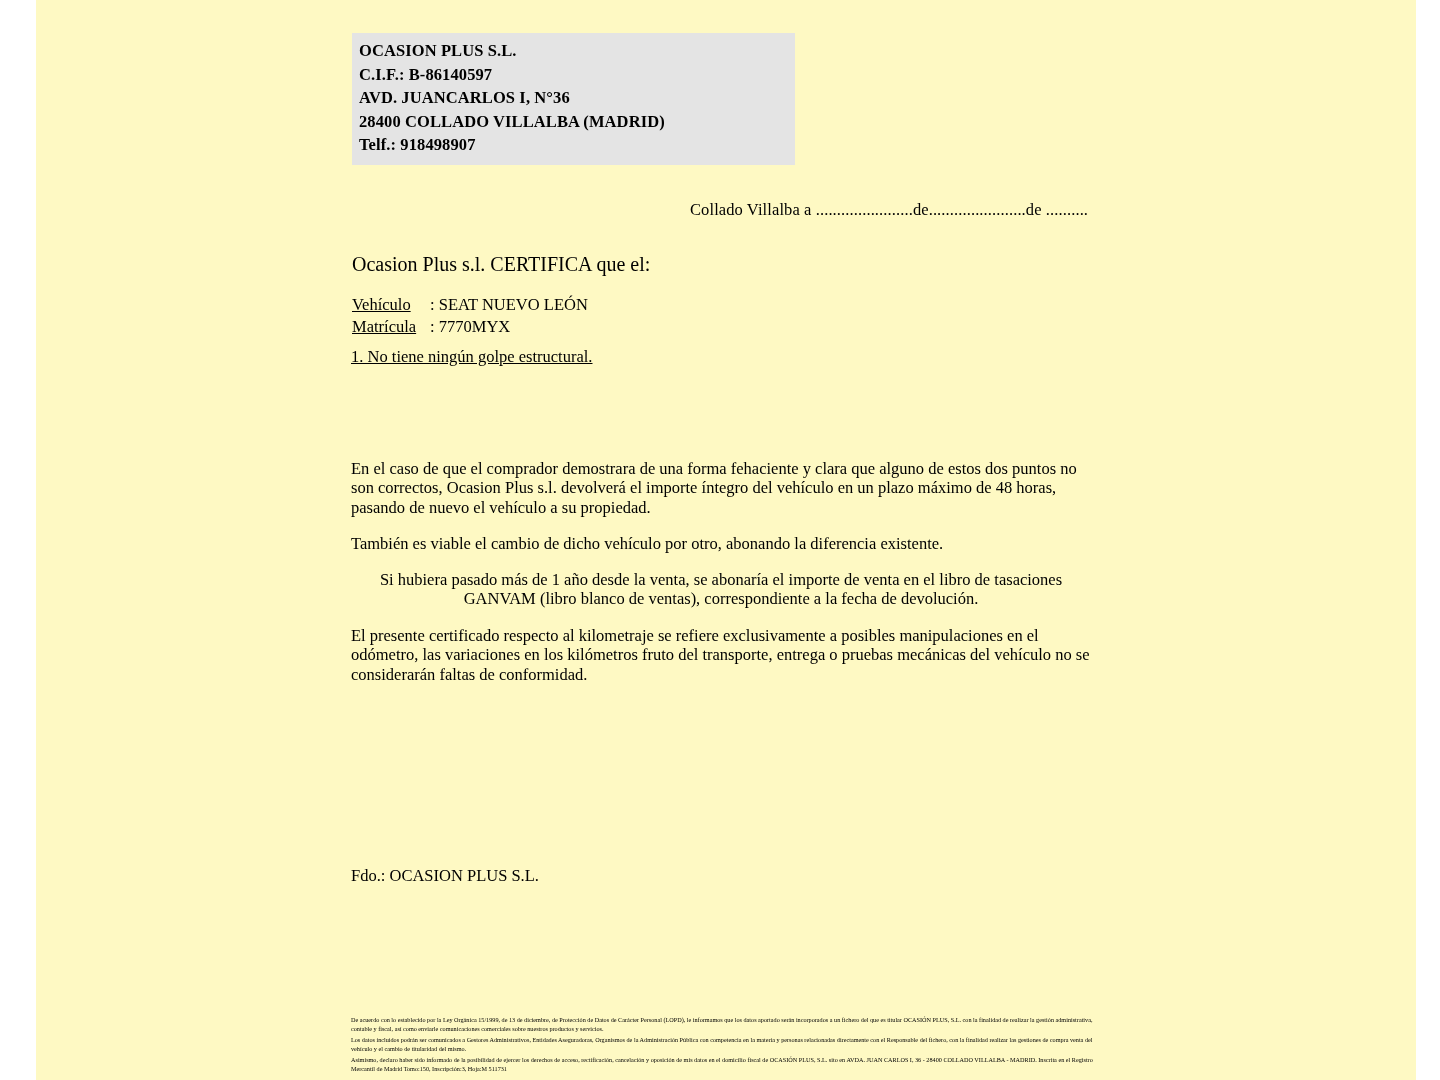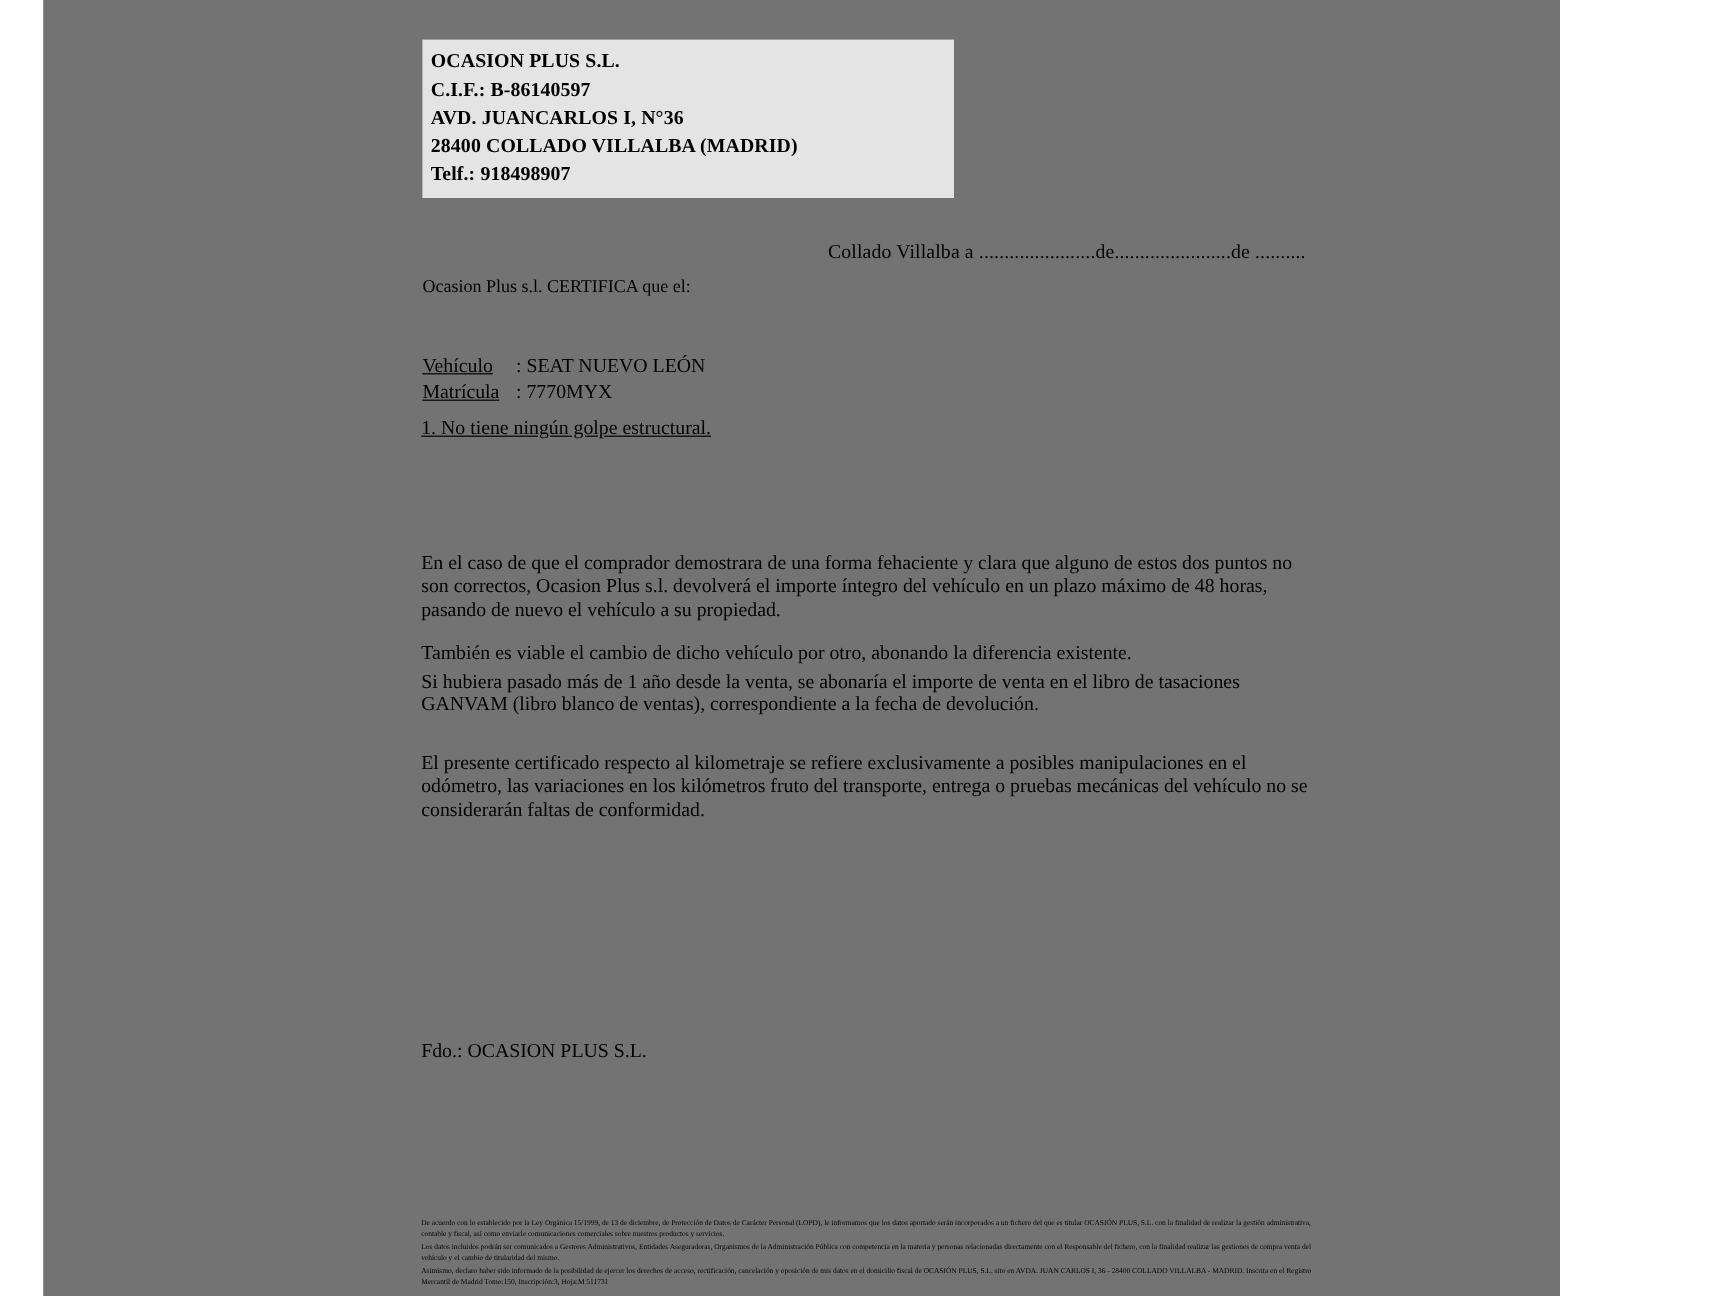--- a/index.html
+++ b/index.html
@@ -9,23 +9,23 @@
   body {
     width: 1440px;
     height: 1080px;
     background: #ffffff;
     font-family: "Liberation Serif", serif;
     color: #000000;
     overflow: hidden;
   }
   .page {
     position: relative;
-    width: 1300px;
+    width: 1416px;
     height: 1080px;
-    background: #737373;
+    background: #fef9c3;
   }
   .sidebar-left {
     position: absolute;
     left: 0;
     top: 0;
     width: 36px;
     height: 1080px;
     background: #ffffff;
   }
   .doc {
@@ -53,22 +53,22 @@
   .date-line {
     position: absolute;
     left: 690px;
     top: 200px;
     font-size: 16.5px;
     letter-spacing: 0.1px;
   }
   .certifica {
     position: absolute;
     left: 352px;
-    top: 231px;
-    font-size: 15px;
+    top: 253px;
+    font-size: 20px;
   }
   .field-row {
     position: absolute;
     left: 352px;
     font-size: 16.5px;
     white-space: nowrap;
   }
   .field-row .flabel {
     text-decoration: underline;
     display: inline-block;
@@ -90,21 +90,21 @@
   .num2 { top: 385px; }
   .para {
     position: absolute;
     left: 351px;
     width: 740px;
     font-size: 16.5px;
     line-height: 19.3px;
   }
   .p1 { top: 459px; }
   .p2 { top: 534px; }
-  .p3 { top: 558px; }
+  .p3 { top: 570px; text-align: center; }
   .p4 { top: 626px; }
   .signature {
     position: absolute;
     left: 351px;
     top: 866px;
     font-size: 16.5px;
   }
   .legal {
     position: absolute;
     left: 351px;

